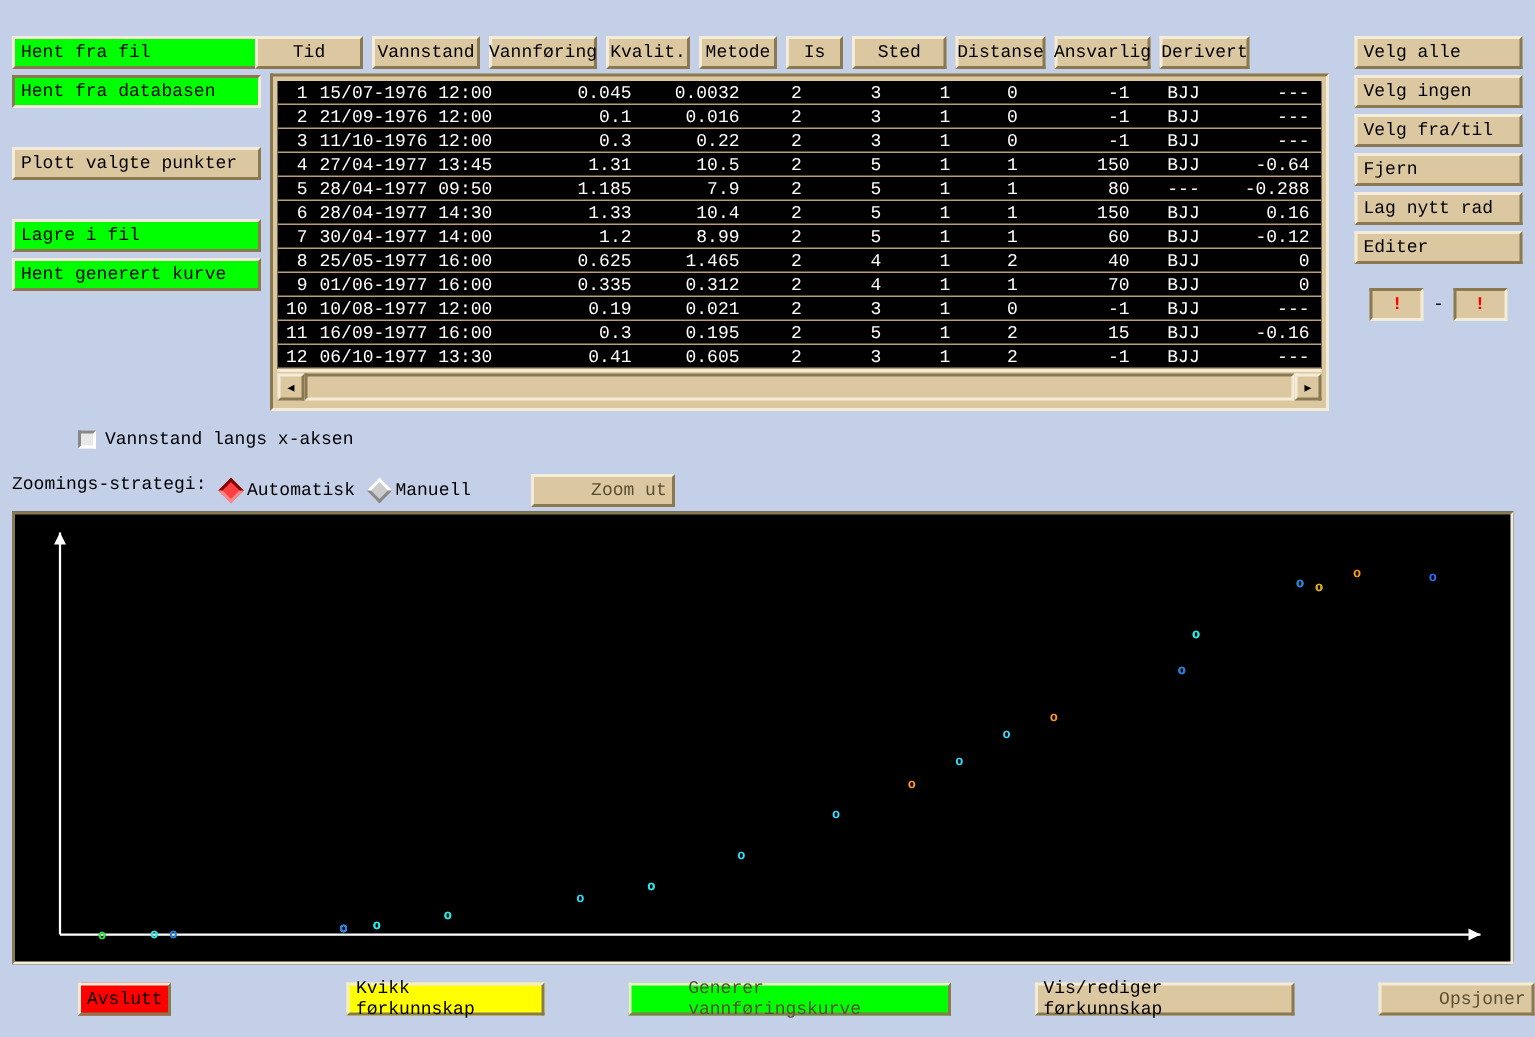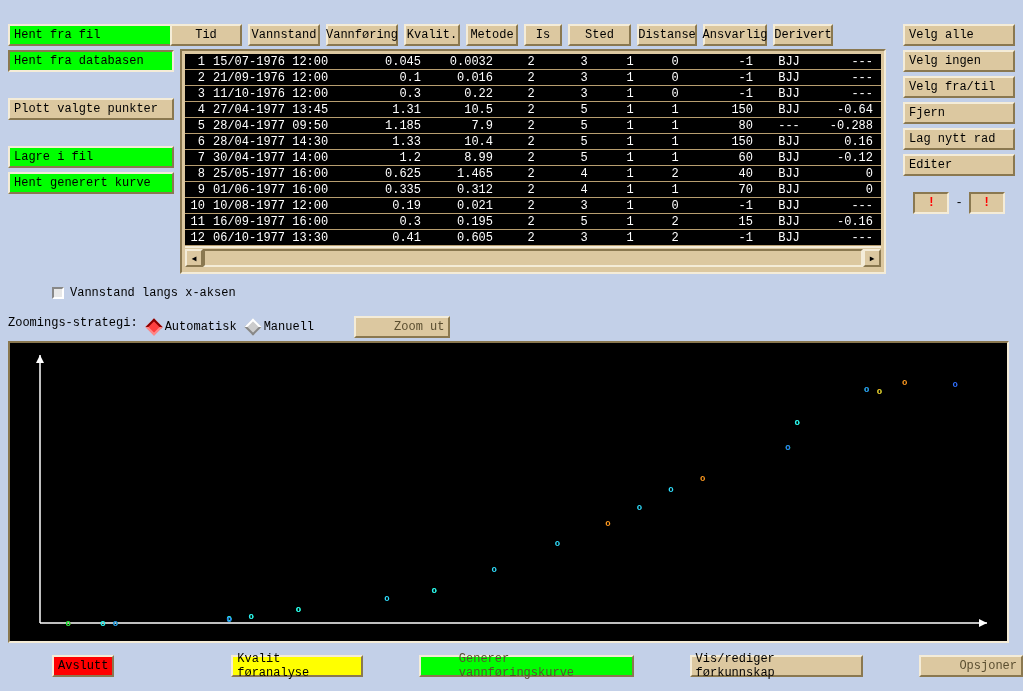--- a/index.html
+++ b/index.html
@@ -364,17 +364,17 @@
       <text class="marker" x="216.39999999999998" y="278.645" fill="#3070ff">o</text>
       <text class="marker" x="775.13" y="106.56666666666666" fill="#3070ff">o</text>
       <text class="marker" x="854.0466666666667" y="48.5" fill="#3070ff">o</text>
       <text class="marker" x="942.4333333333334" y="44.03333333333336" fill="#3070ff">o</text>
     </svg>
 </div>
 
 <div class="bottom">
   <div class="btn red">Avslutt</div>
   <div style="width:50px"></div>
-  <div class="btn yellow">Kvalit føranalyse</div>
+  <div class="btn yellow">Kvikk førkunnskap</div>
   <div class="btn green dim">Generer vannføringskurve</div>
   <div class="btn">Vis/rediger førkunnskap</div>
   <div class="btn dim">Opsjoner</div>
 </div>
 
 </body></html>

